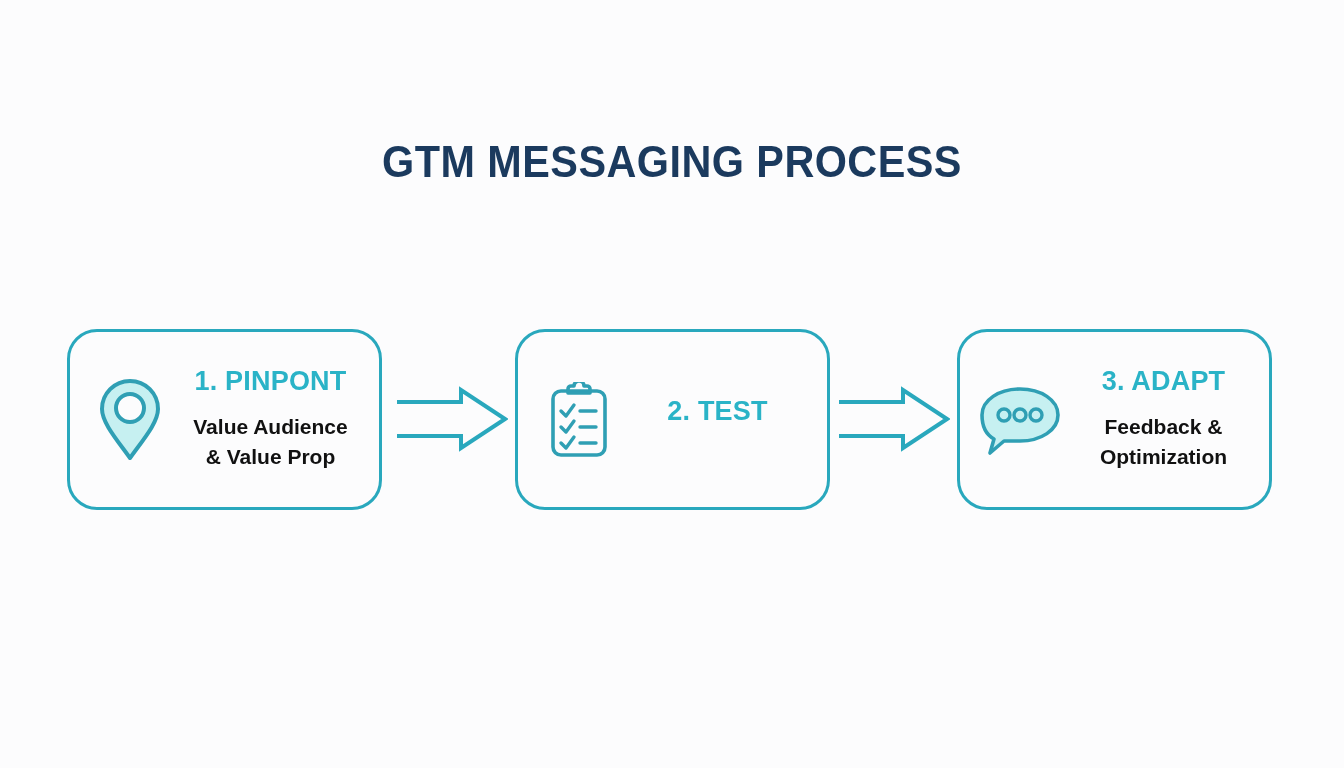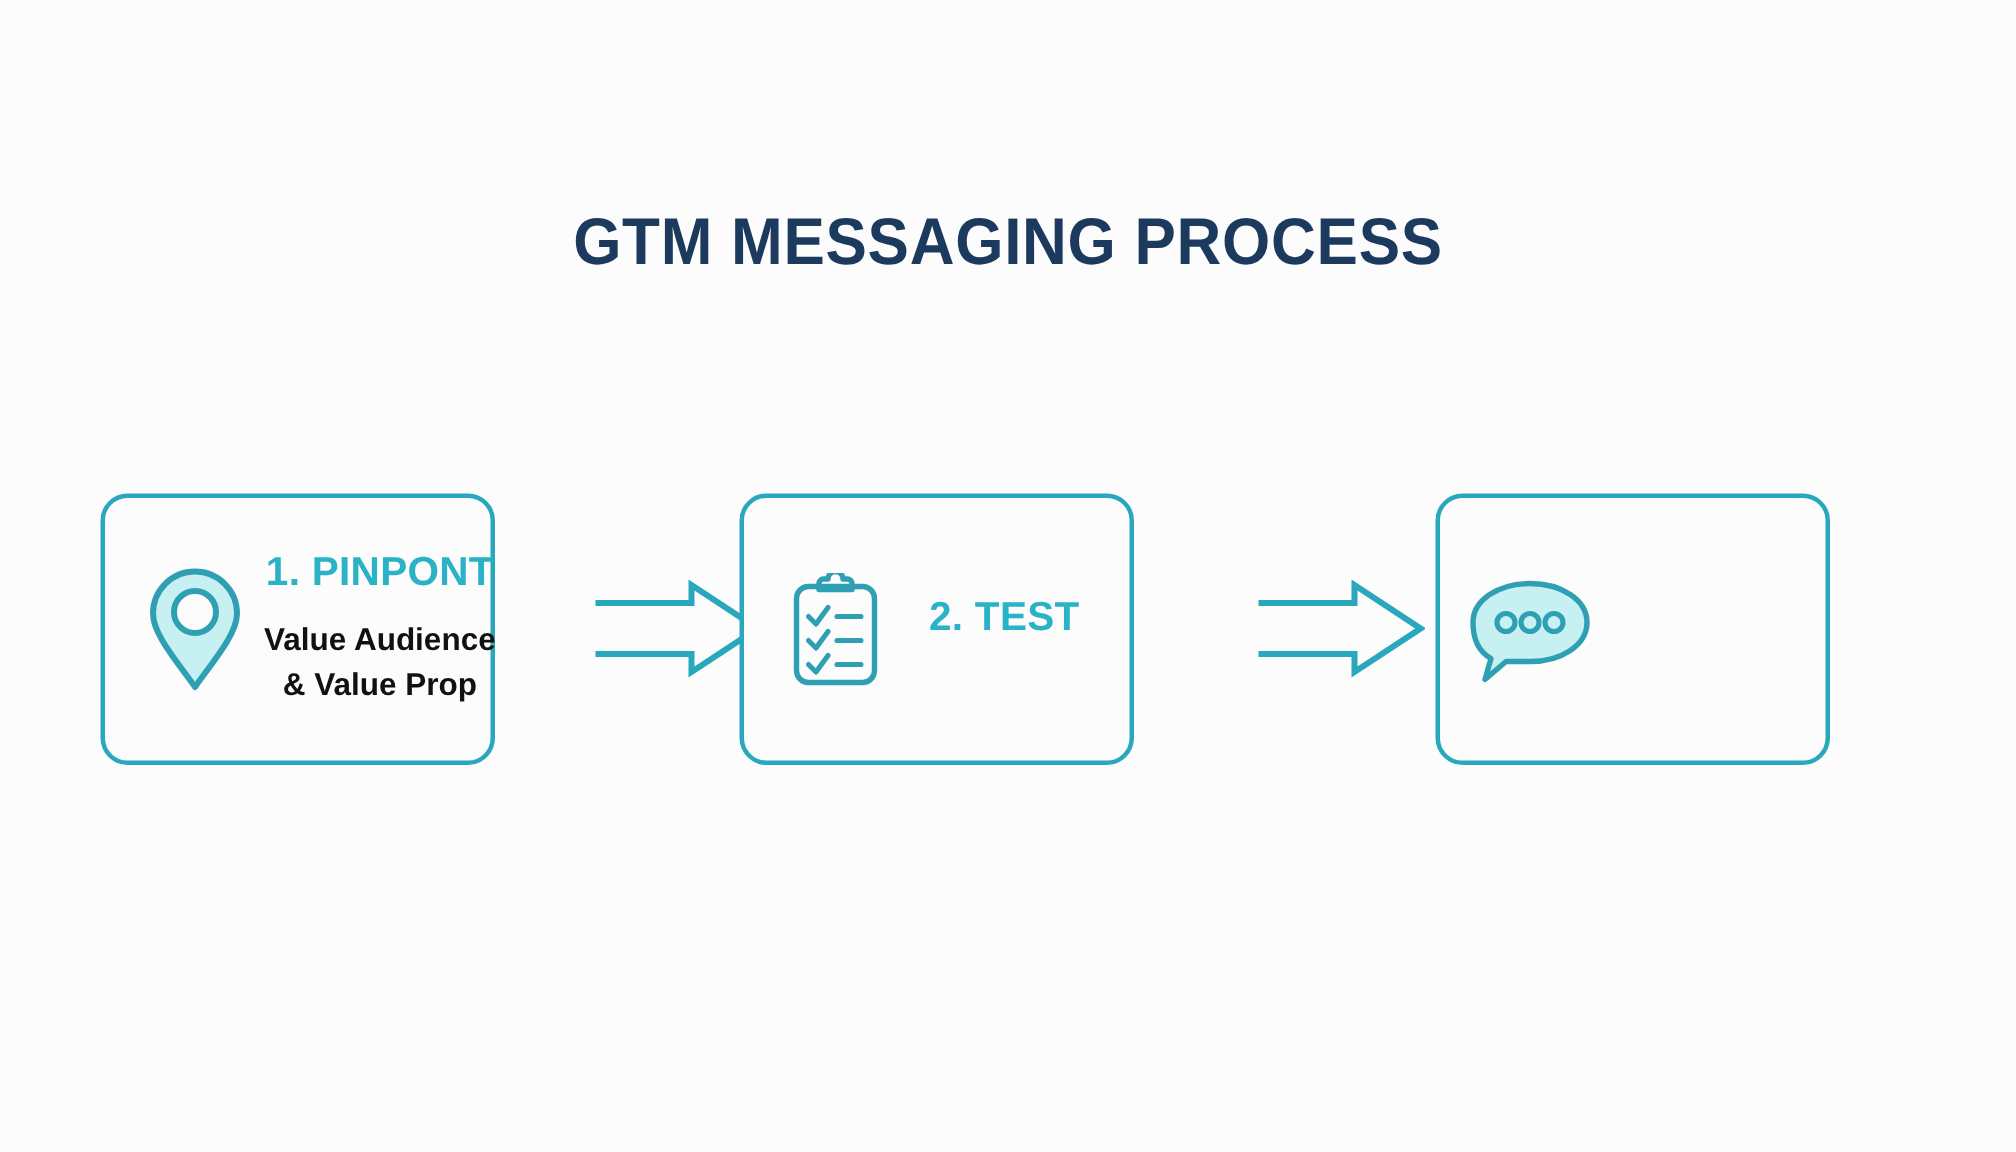--- a/index.html
+++ b/index.html
@@ -39,32 +39,32 @@
     position: absolute;
     top: 329px;
     left: 67px;
     width: 1221px;
     height: 181px;
   }
 
   .card {
     position: absolute;
     top: 0;
-    width: 263px;
+    width: 315px;
     height: 181px;
     border: 3px solid #29a8bd;
-    border-radius: 18px;
+    border-radius: 30px;
     background: #fcfcfd;
     display: flex;
     flex-direction: row;
     align-items: center;
   }
 
   .card.card-1 { left: 0px; }
-  .card.card-2 { left: 426px; }
+  .card.card-2 { left: 448px; }
   .card.card-3 { left: 890px; }
 
   .card-icon {
     flex: 0 0 auto;
     width: 92px;
     display: flex;
     align-items: center;
     justify-content: center;
     margin-left: 14px;
   }
@@ -169,15 +169,22 @@
 
   <div class="card card-3">
     <div class="card-icon">
       <svg class="icon-svg" width="88" height="74" viewBox="0 0 88 74" aria-hidden="true">
         <path d="M44 6 C65 6 82 17 82 32 C82 47 65 58 44 58 L28 58 L14 70 L18 56 C9 51 6 42 6 32 C6 17 23 6 44 6 Z" fill="#c6f0f1" stroke="#2f9fb4" stroke-width="3.6" stroke-linejoin="round"></path>
         <circle cx="28" cy="32" r="6" fill="#c6f0f1" stroke="#2f9fb4" stroke-width="3.4"></circle>
         <circle cx="44" cy="32" r="6" fill="#c6f0f1" stroke="#2f9fb4" stroke-width="3.4"></circle>
         <circle cx="60" cy="32" r="6" fill="#c6f0f1" stroke="#2f9fb4" stroke-width="3.4"></circle>
       </svg>
     </div>
+    <div class="card-text">
+      <div class="step-title">3. ADAPT</div>
+      <div class="step-desc">
+        <span>Feedback &amp;</span><br>
+        <span>Optimization</span>
+      </div>
+    </div>
   </div>
 
 </div>
 
 </body></html>

